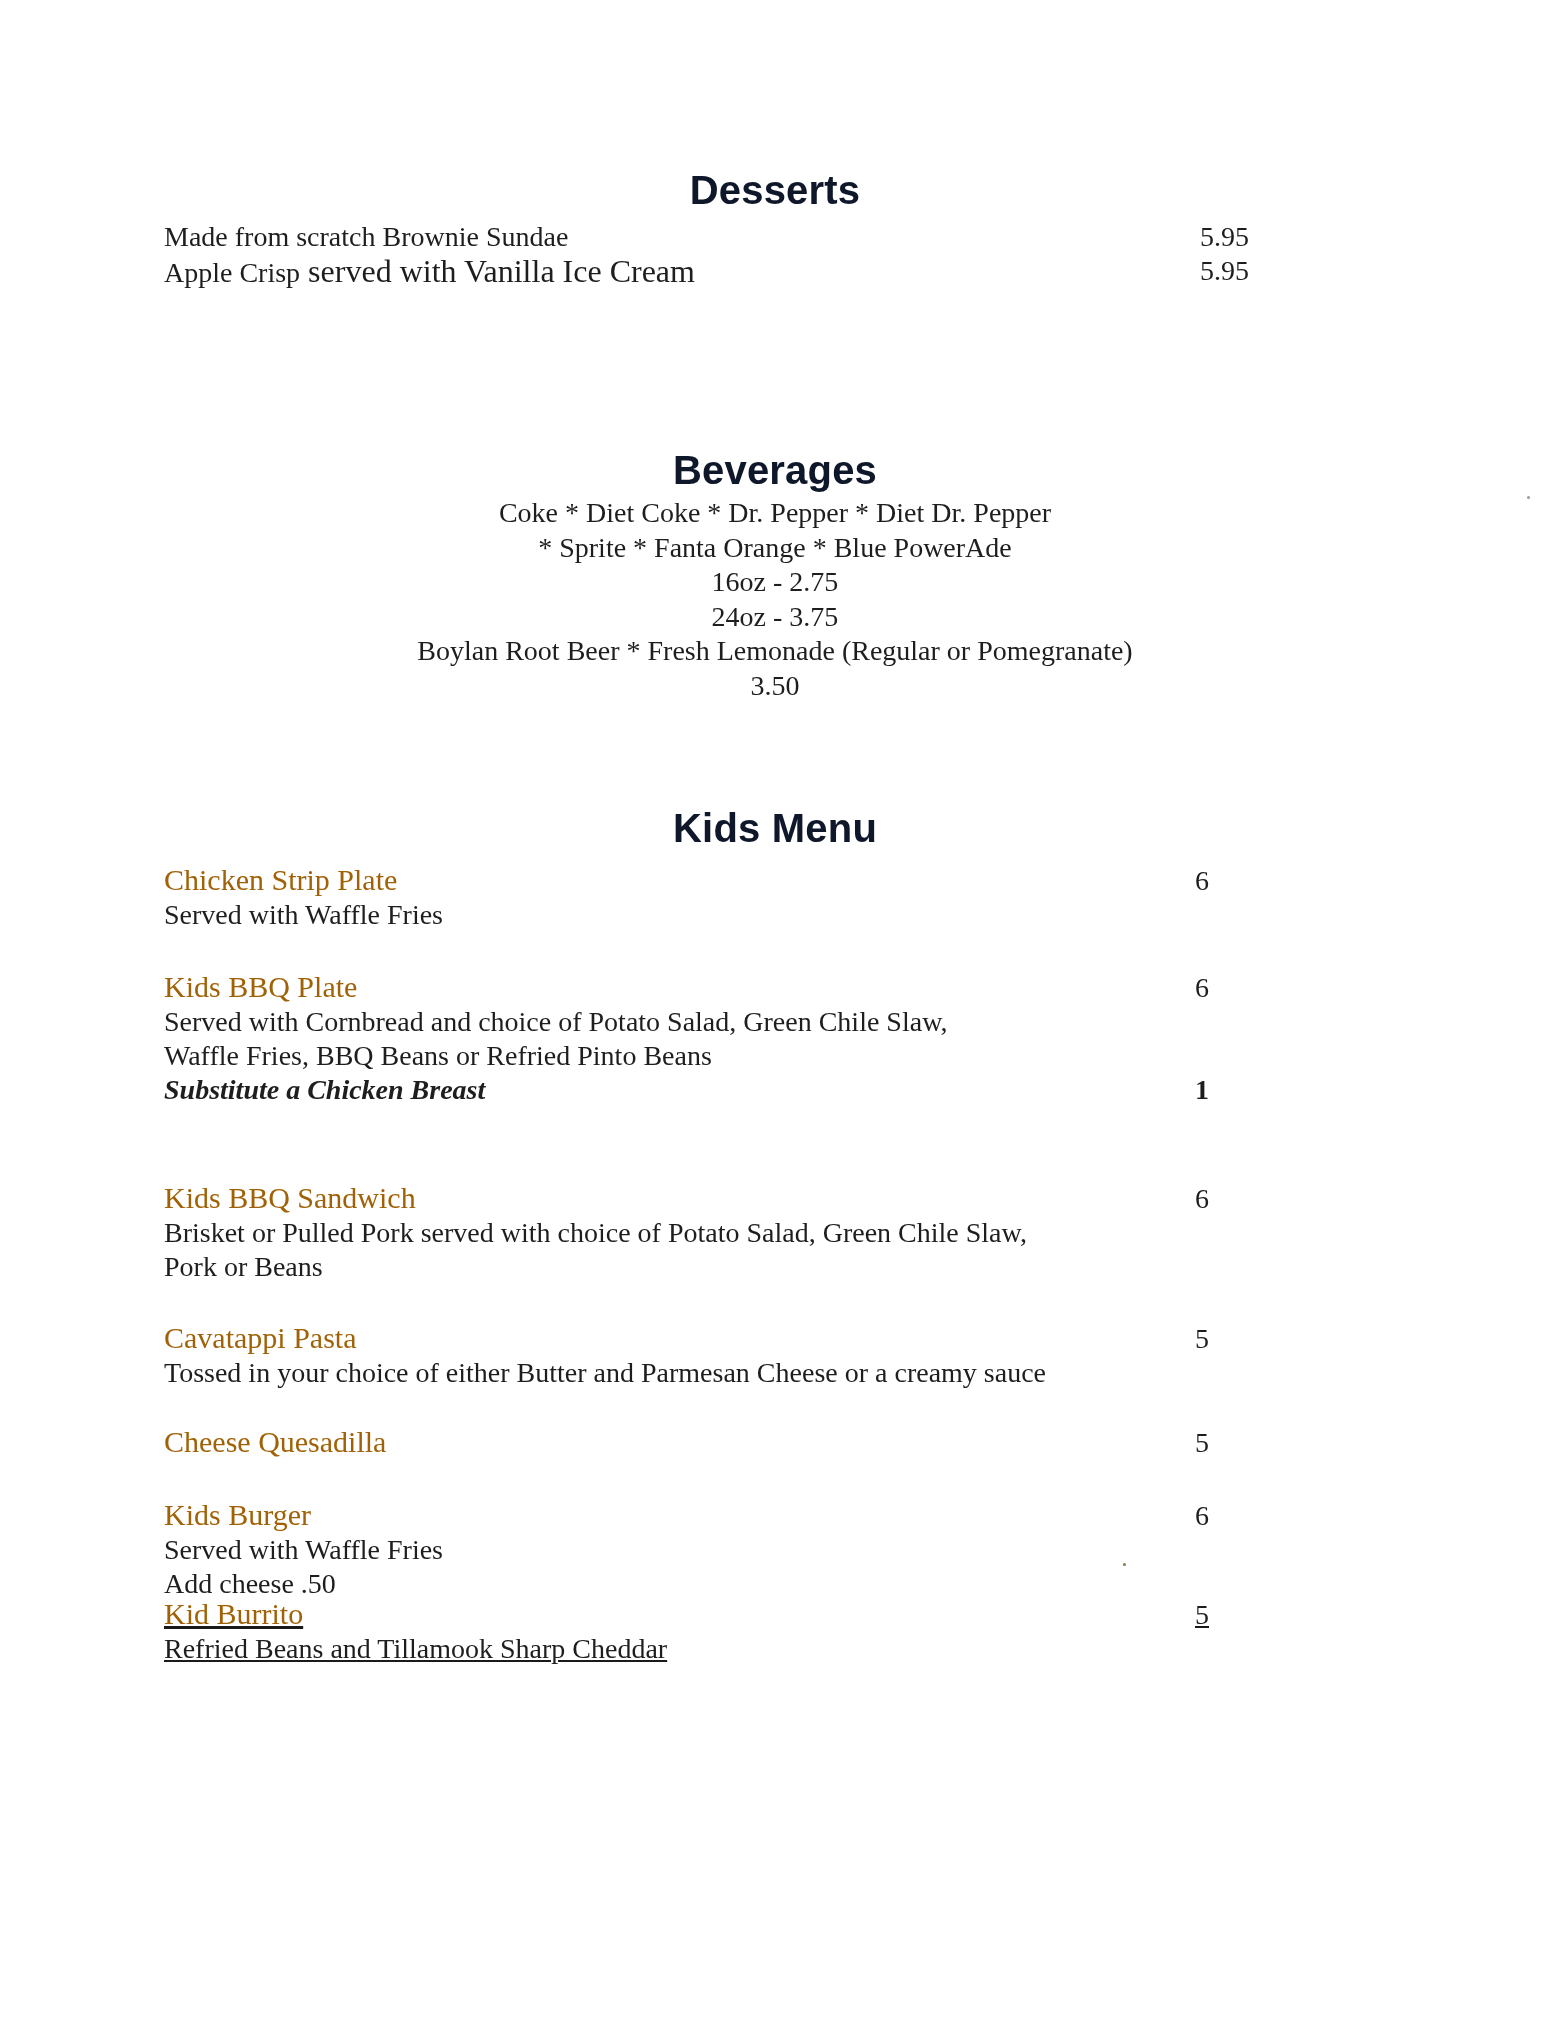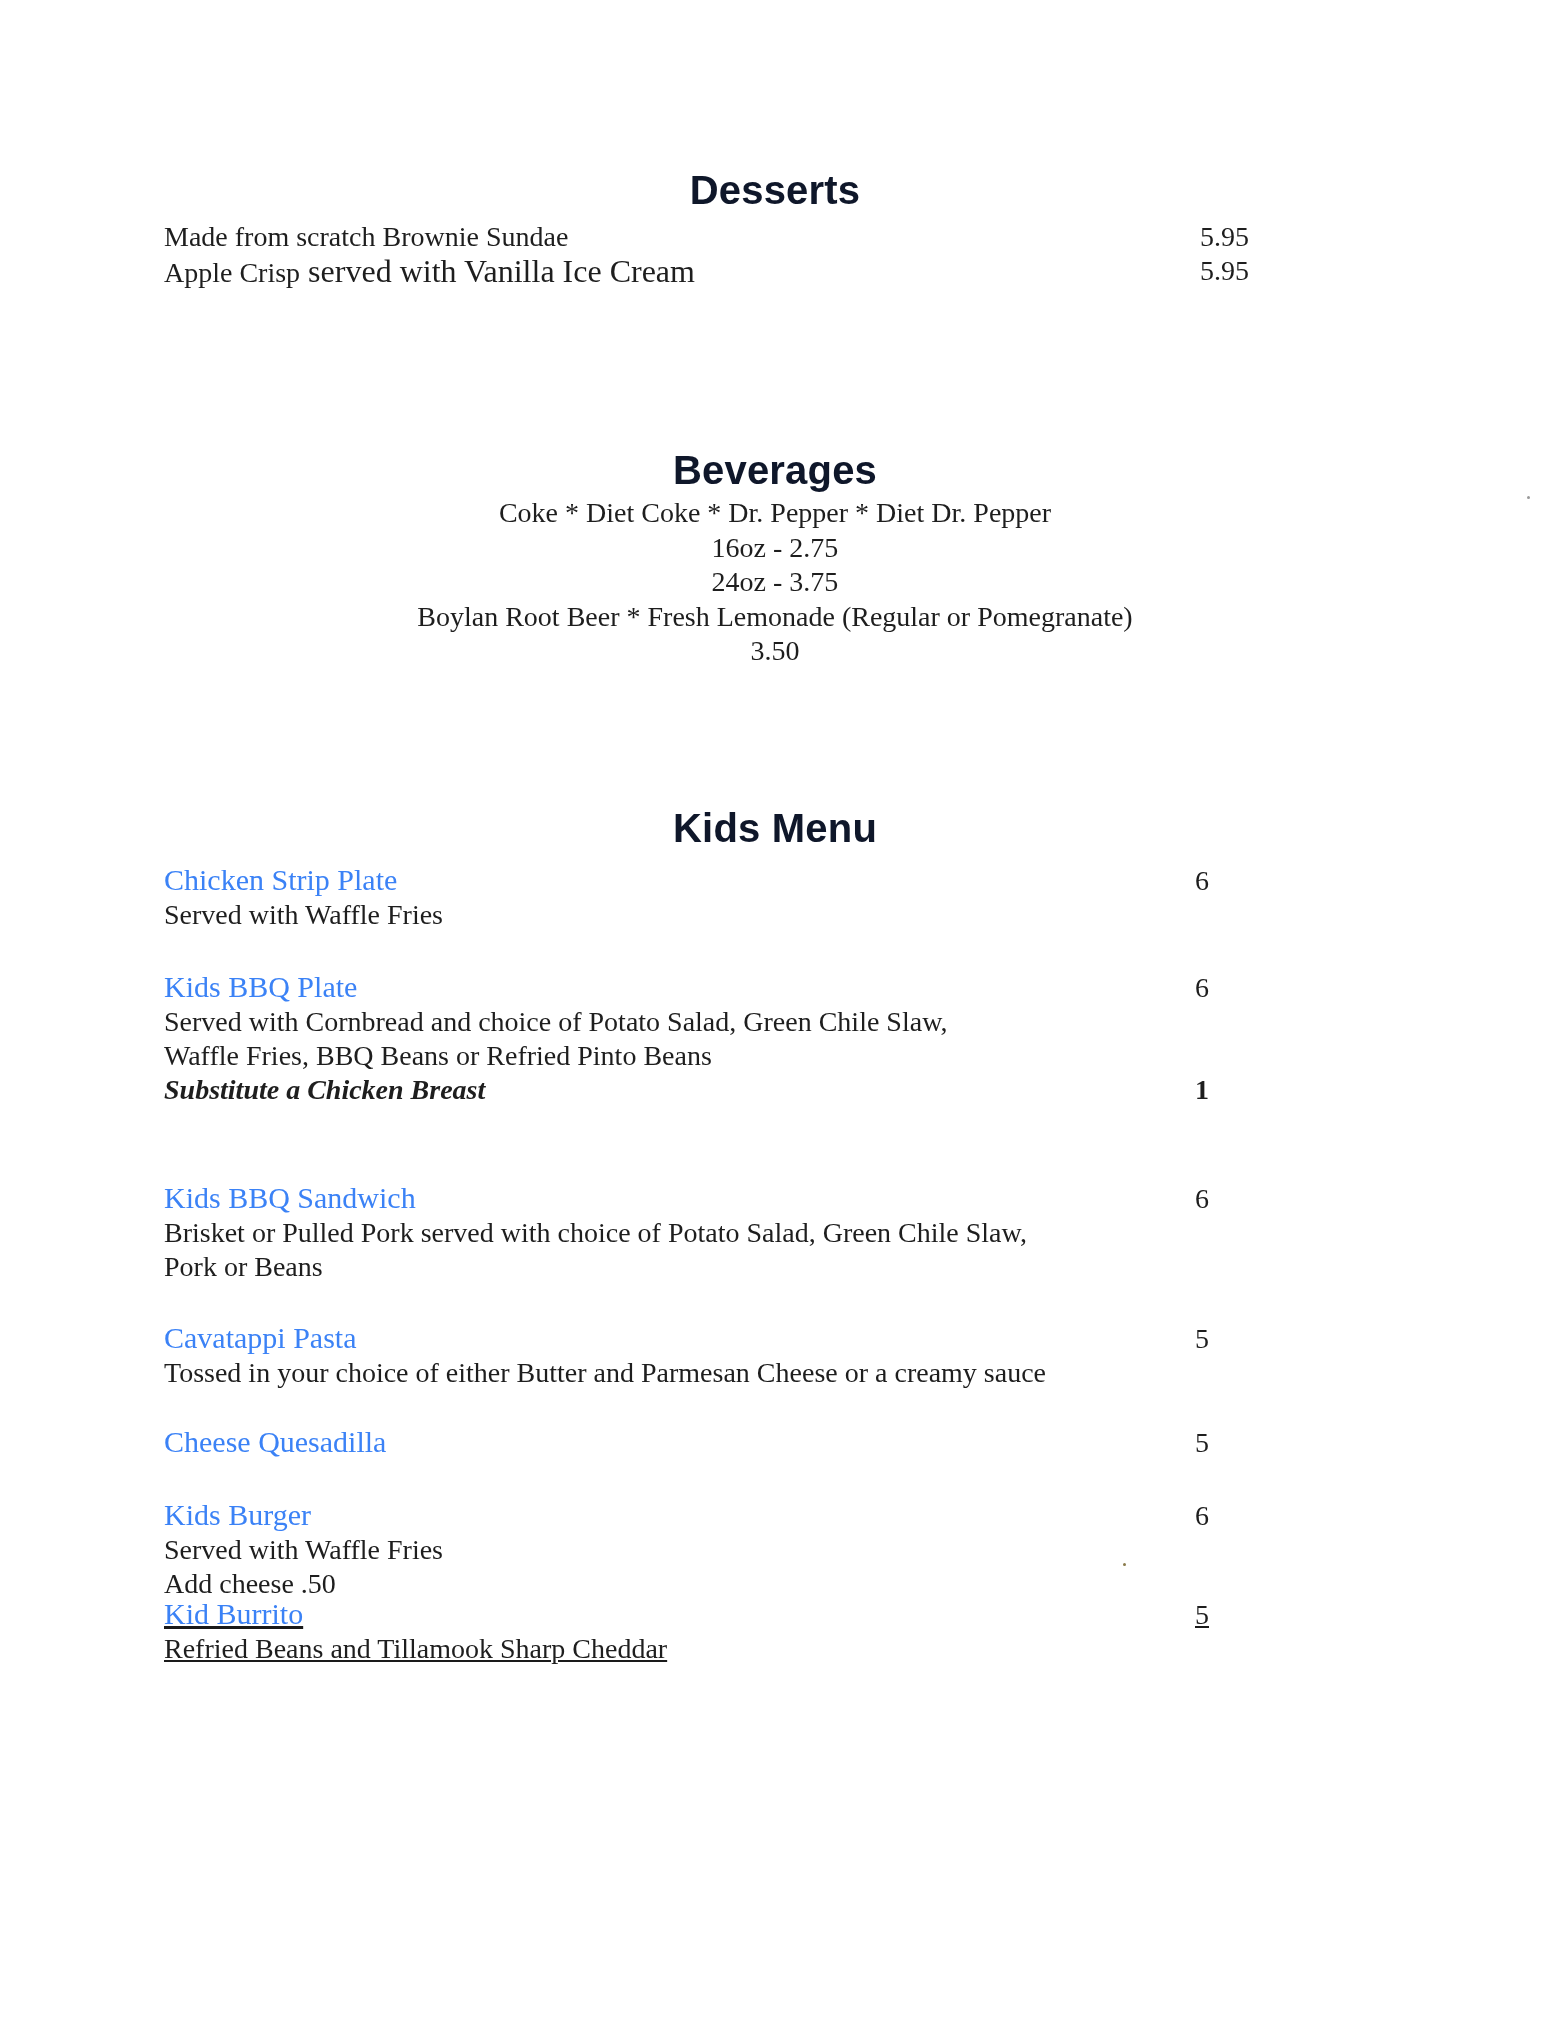--- a/index.html
+++ b/index.html
@@ -64,21 +64,21 @@
     }
     .kid-head {
       display: flex;
       justify-content: space-between;
       align-items: baseline;
     }
     .kid-name {
       font-family: "Liberation Serif", "DejaVu Serif", serif;
       font-size: 30px;
       line-height: 36px;
-      color: #3b82f6;
+      color: #a16207;
       white-space: nowrap;
     }
     .kid-price {
       font-family: "Liberation Serif", "DejaVu Serif", serif;
       font-size: 28px;
       color: #1e1e1e;
       width: 30px;
       text-align: right;
       margin-right: 5px;
     }
@@ -117,20 +117,21 @@
         <span>Apple Crisp</span><span class="small"> served with Vanilla Ice Cream</span>
       </span>
       <span>5.95</span>
     </div>
   </section>
 
   <section>
     <h2 class="section-title" style="top:448px;">Beverages</h2>
     <div class="bev-block">
       <div class="serif-line">Coke * Diet Coke * Dr. Pepper * Diet Dr. Pepper</div>
+      <div class="serif-line">* Sprite * Fanta Orange * Blue PowerAde</div>
       <div class="serif-line">16oz - 2.75</div>
       <div class="serif-line">24oz - 3.75</div>
       <div class="serif-line">Boylan Root Beer * Fresh Lemonade (Regular or Pomegranate)</div>
       <div class="serif-line">3.50</div>
     </div>
   </section>
 
   <section>
     <h2 class="section-title" style="top:806px;">Kids Menu</h2>
 

